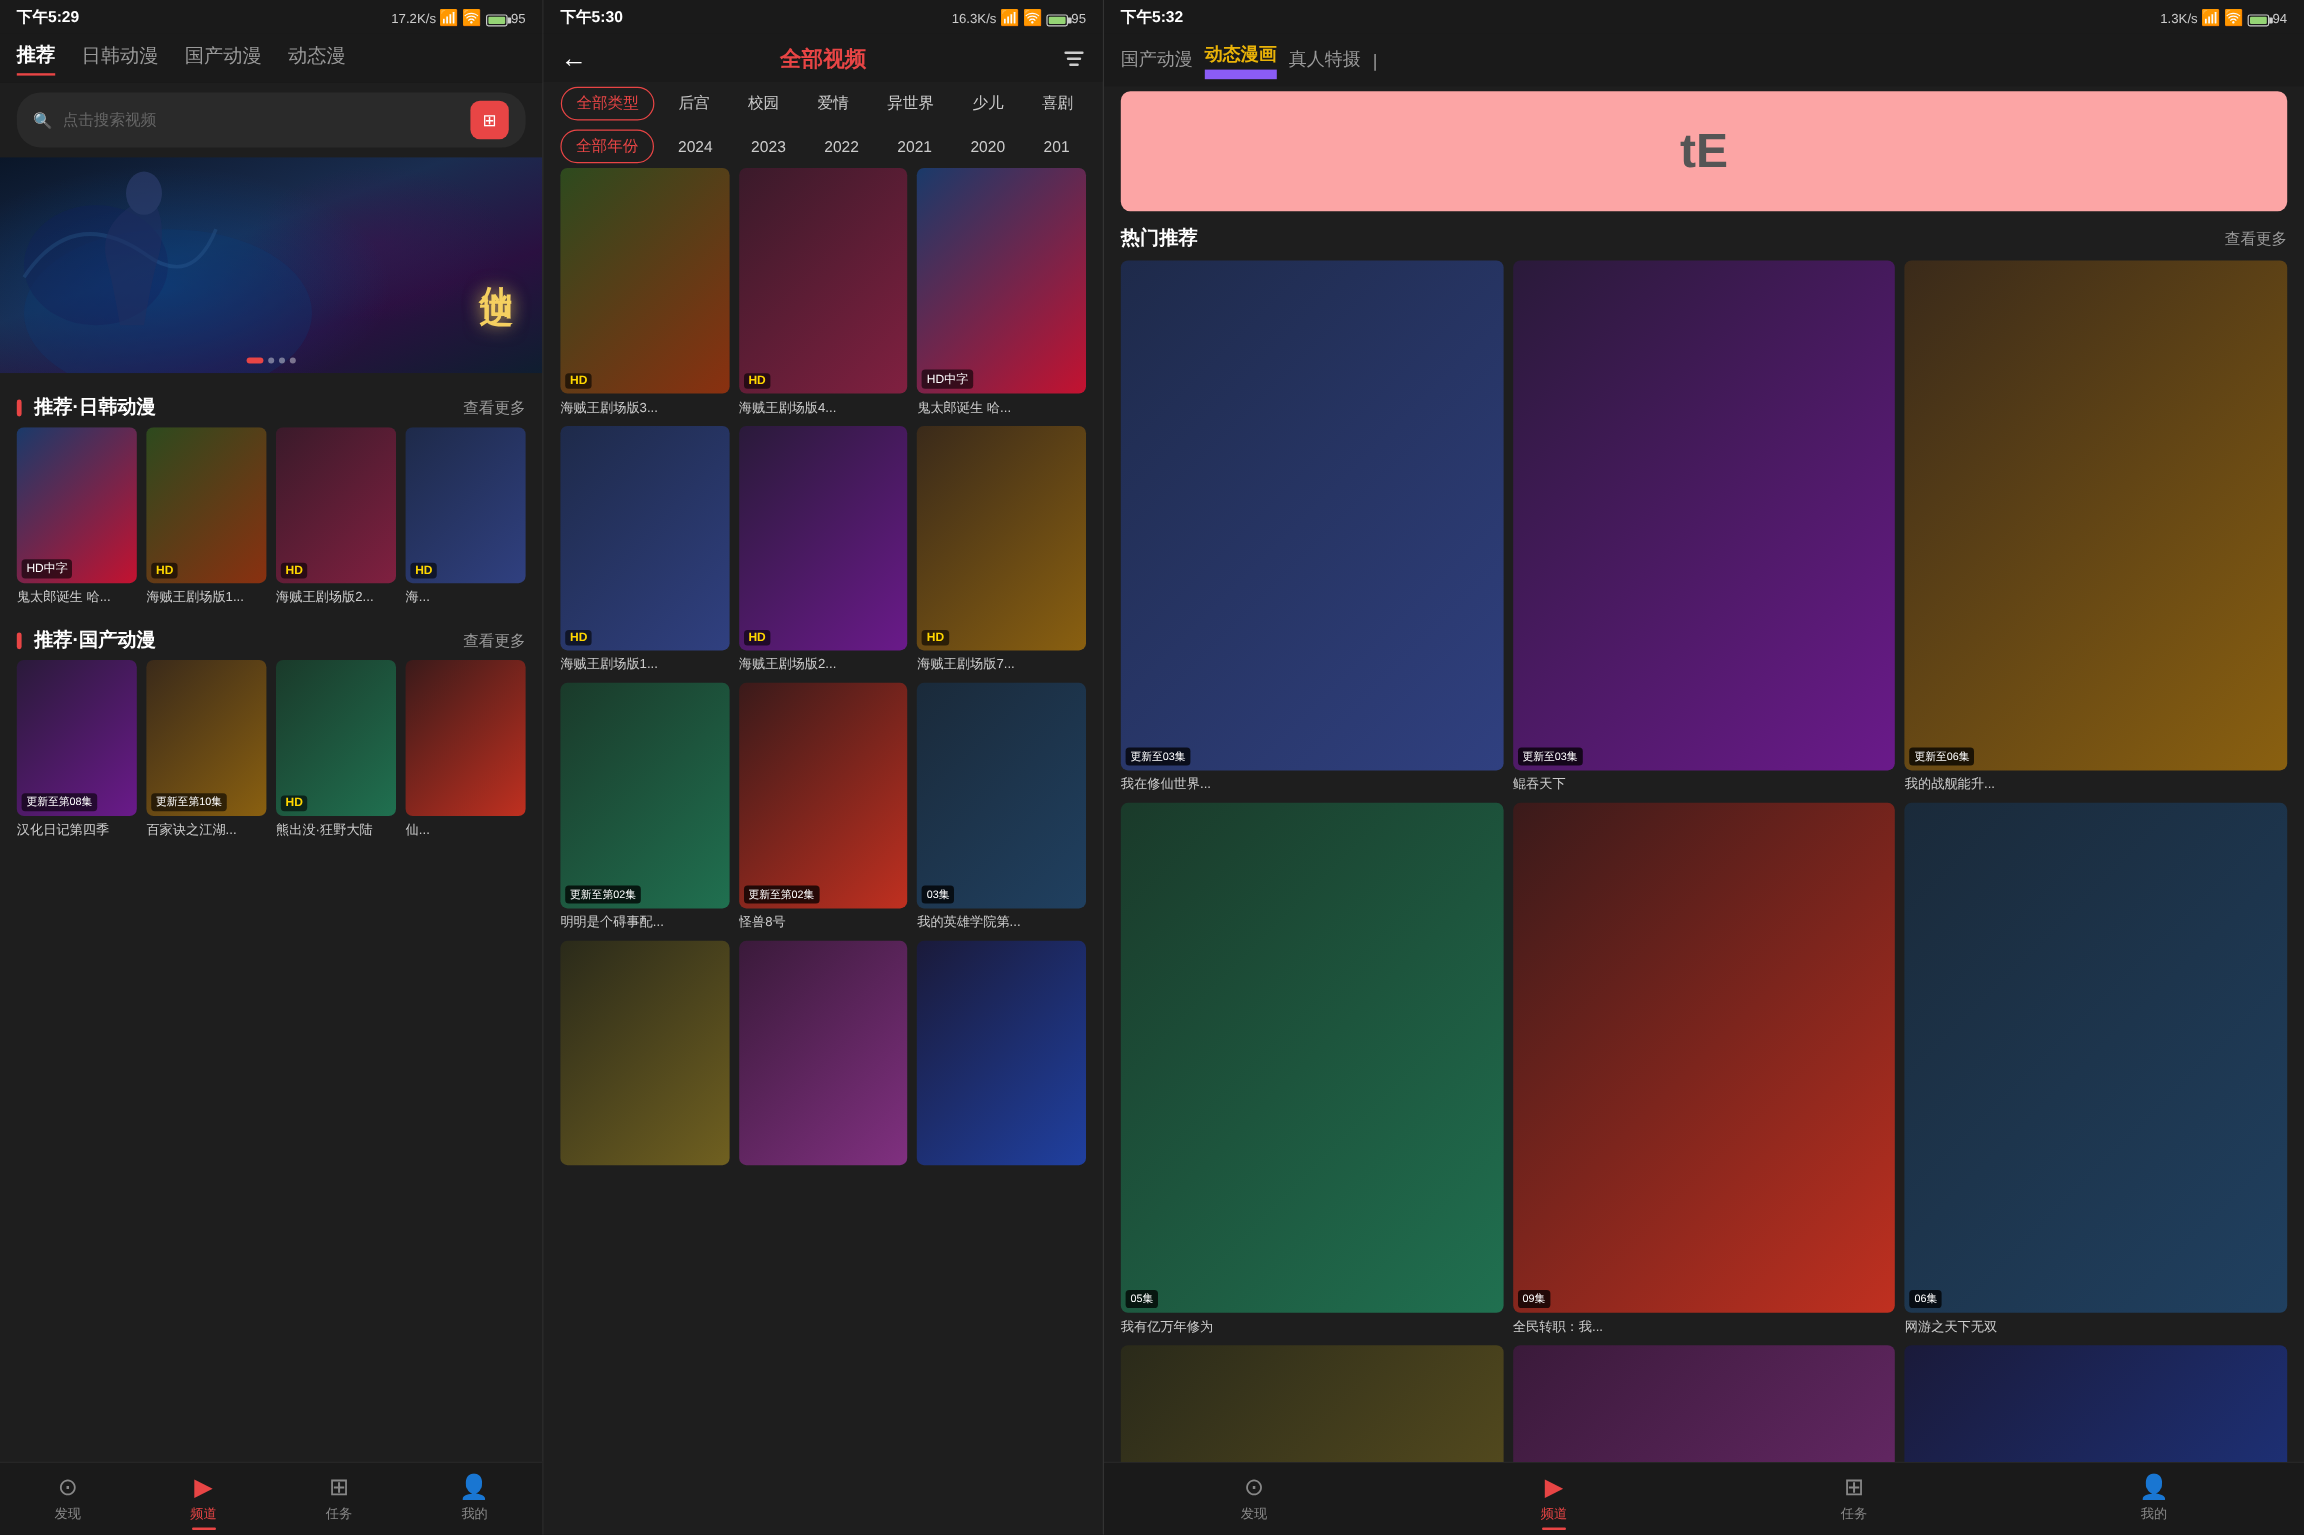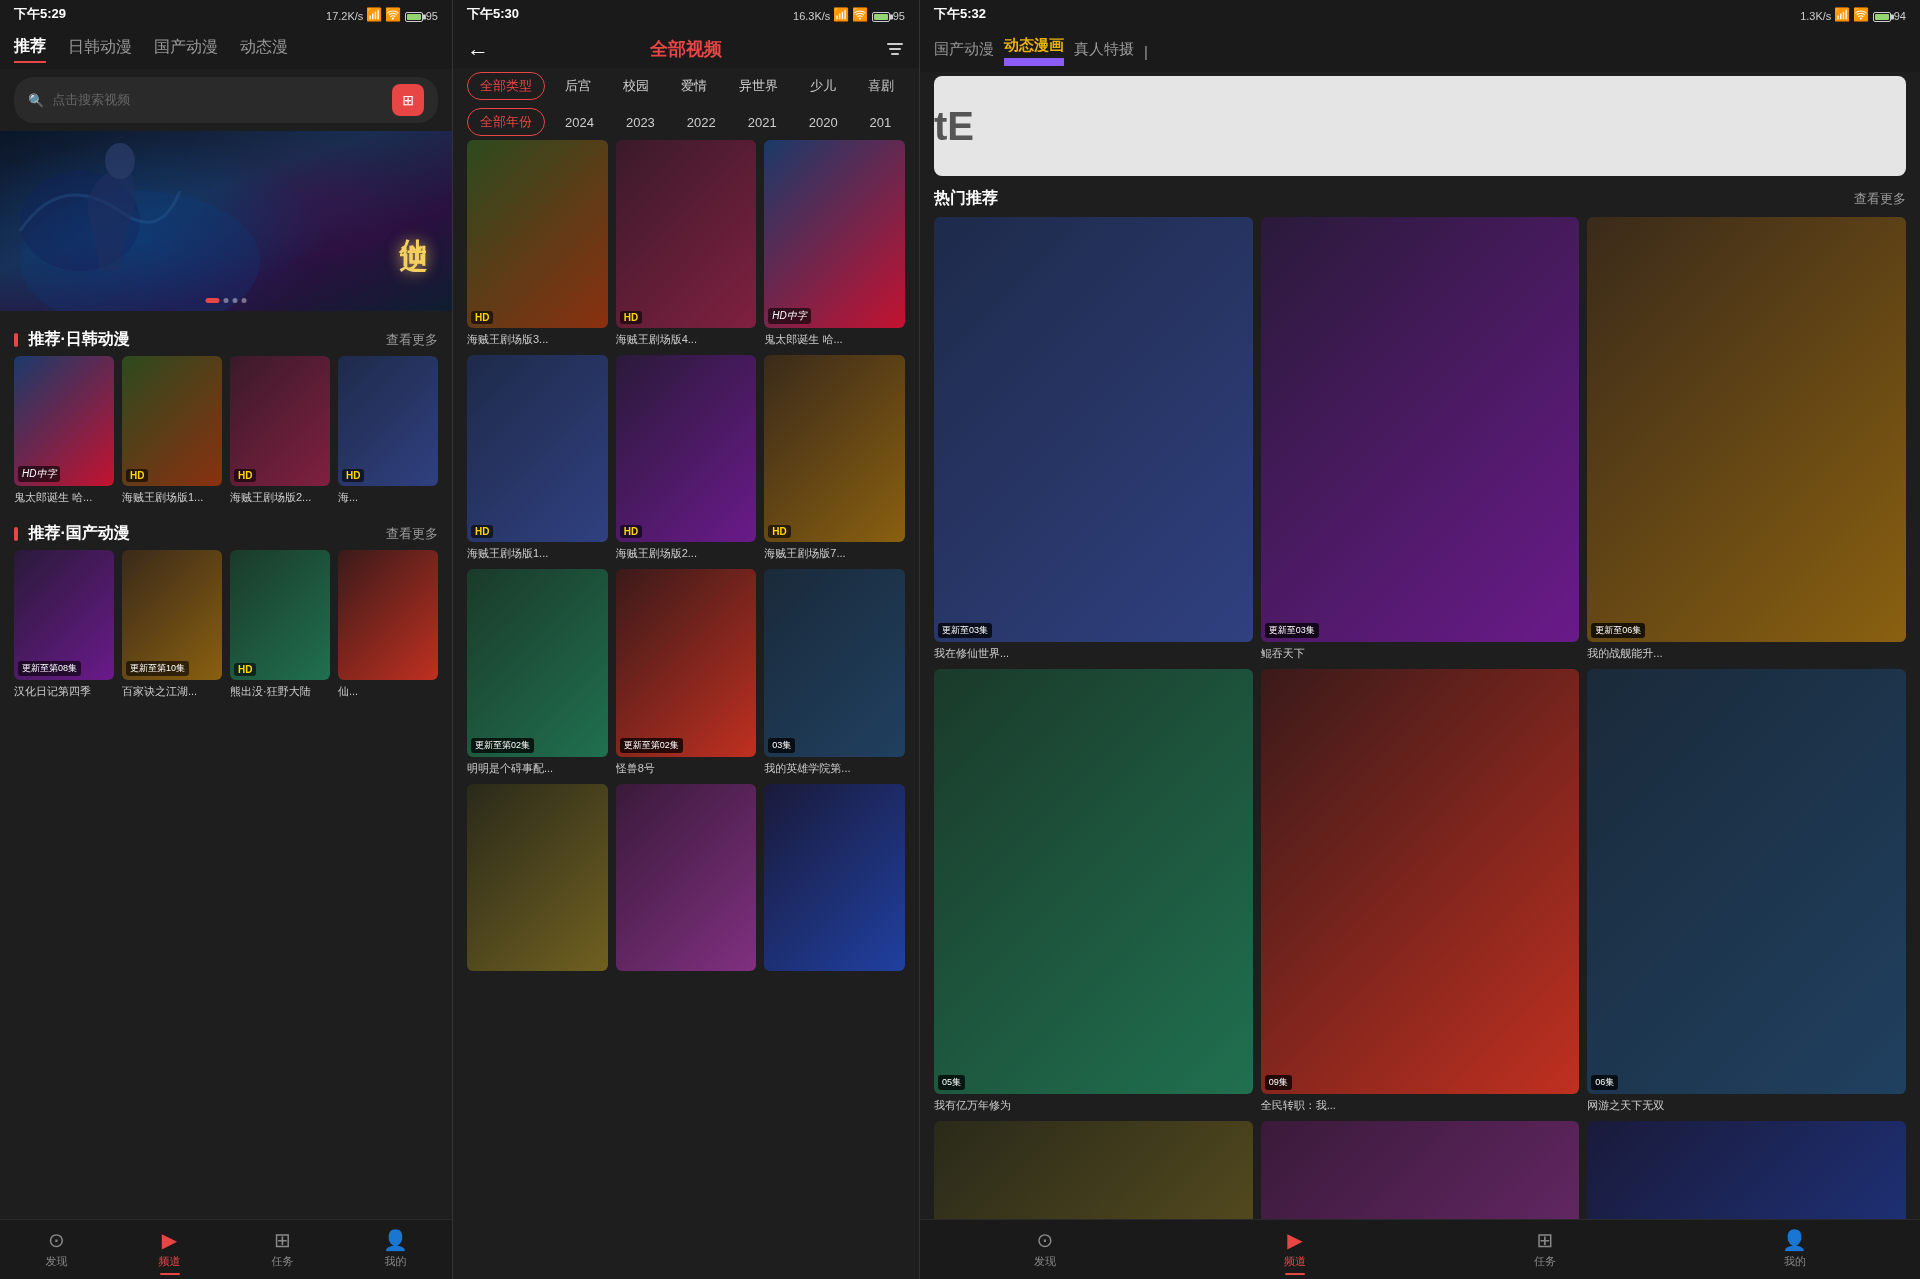--- a/index.html
+++ b/index.html
@@ -342,21 +342,21 @@
       position: relative; background: #2a2a2a;
     }
     .hot-title-text {
       font-size: 11px; color: #ccc; margin-top: 4px;
       overflow: hidden; text-overflow: ellipsis; white-space: nowrap;
     }
     .p3-scroll { overflow-y: auto; flex: 1; }
     .p3-scroll::-webkit-scrollbar { display: none; }
 
     
-    .c1 { background: linear-gradient(135deg, #1a3a6a 0%, #c41230 100%); font-style: italic; }
+    .c1 { background: linear-gradient(135deg, #1a3a6a 0%, #c41230 100%); }
     .c2 { background: linear-gradient(135deg, #2d4a1e 0%, #8a3010 100%); }
     .c3 { background: linear-gradient(135deg, #3a1a2a 0%, #802040 100%); }
     .c4 { background: linear-gradient(135deg, #1e2a4a 0%, #304080 100%); }
     .c5 { background: linear-gradient(135deg, #2a1a3a 0%, #6a1a8a 100%); }
     .c6 { background: linear-gradient(135deg, #3a2a1a 0%, #8a6010 100%); }
     .c7 { background: linear-gradient(135deg, #1a3a2a 0%, #207050 100%); }
     .c8 { background: linear-gradient(135deg, #3a1a1a 0%, #c03020 100%); }
     .c9 { background: linear-gradient(135deg, #1a2a3a 0%, #204060 100%); }
     .c10 { background: linear-gradient(135deg, #2a2a1a 0%, #706020 100%); }
     .c11 { background: linear-gradient(135deg, #3a1a3a 0%, #803080 100%); }
@@ -644,21 +644,21 @@
     </div>
   </div>
 
   <div class="p3-header">
     <div class="p3-tab">国产动漫</div>
     <div class="p3-tab active">动态漫画</div>
     <div class="p3-tab">真人特摄</div>
     <span style="color:#999;font-size:15px;">|</span>
   </div>
 
-  <div style="margin: 4px 14px; height:100px; background:#e5e5e5; border-radius:8px; display:flex; align-items:center; flex-shrink:0;">
+  <div style="margin: 4px 14px; height:100px; background:#fca5a5; border-radius:8px; display:flex; align-items:center; justify-content:center; flex-shrink:0;">
     <span style="font-size:40px; font-weight:900; color:#555;">tE</span>
   </div>
 
   <div class="p3-scroll">
 
     <div class="hot-section">
       <div class="hot-header">
         <span class="hot-title">热门推荐</span>
         <span class="hot-more">查看更多</span>
       </div>

